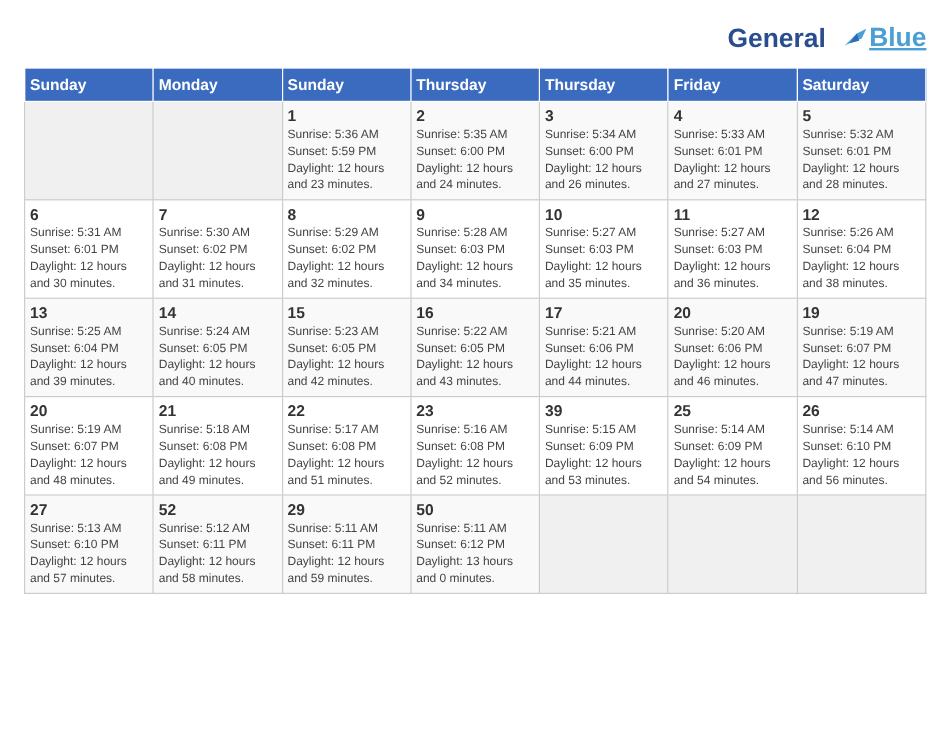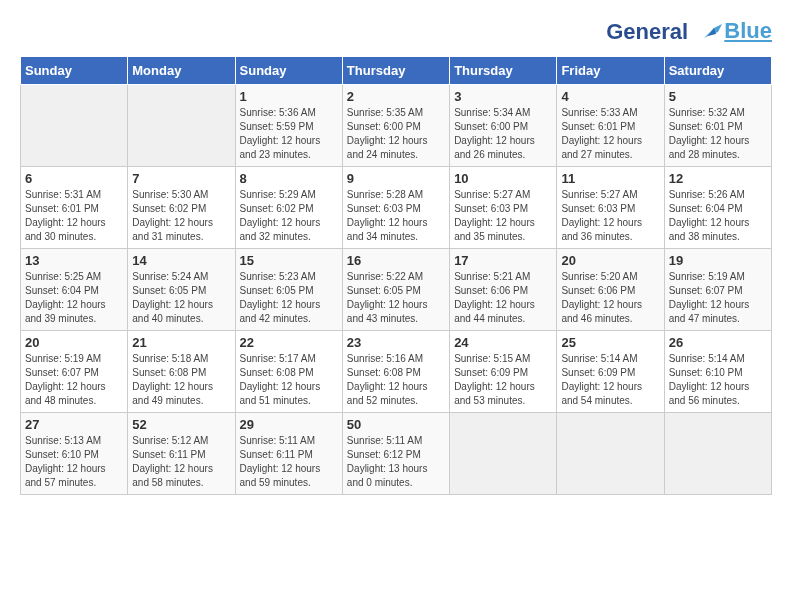--- a/index.html
+++ b/index.html
@@ -206,21 +206,21 @@
         </td>
         <td>
           <div class="day-num">22</div>
           <div class="day-detail">Sunrise: 5:17 AM<br>Sunset: 6:08 PM<br>Daylight: 12 hours and 51 minutes.</div>
         </td>
         <td>
           <div class="day-num">23</div>
           <div class="day-detail">Sunrise: 5:16 AM<br>Sunset: 6:08 PM<br>Daylight: 12 hours and 52 minutes.</div>
         </td>
         <td>
-          <div class="day-num">24</div>
+          <div class="day-num">39</div>
           <div class="day-detail">Sunrise: 5:15 AM<br>Sunset: 6:09 PM<br>Daylight: 12 hours and 53 minutes.</div>
         </td>
         <td>
           <div class="day-num">25</div>
           <div class="day-detail">Sunrise: 5:14 AM<br>Sunset: 6:09 PM<br>Daylight: 12 hours and 54 minutes.</div>
         </td>
         <td>
           <div class="day-num">26</div>
           <div class="day-detail">Sunrise: 5:14 AM<br>Sunset: 6:10 PM<br>Daylight: 12 hours and 56 minutes.</div>
         </td>

